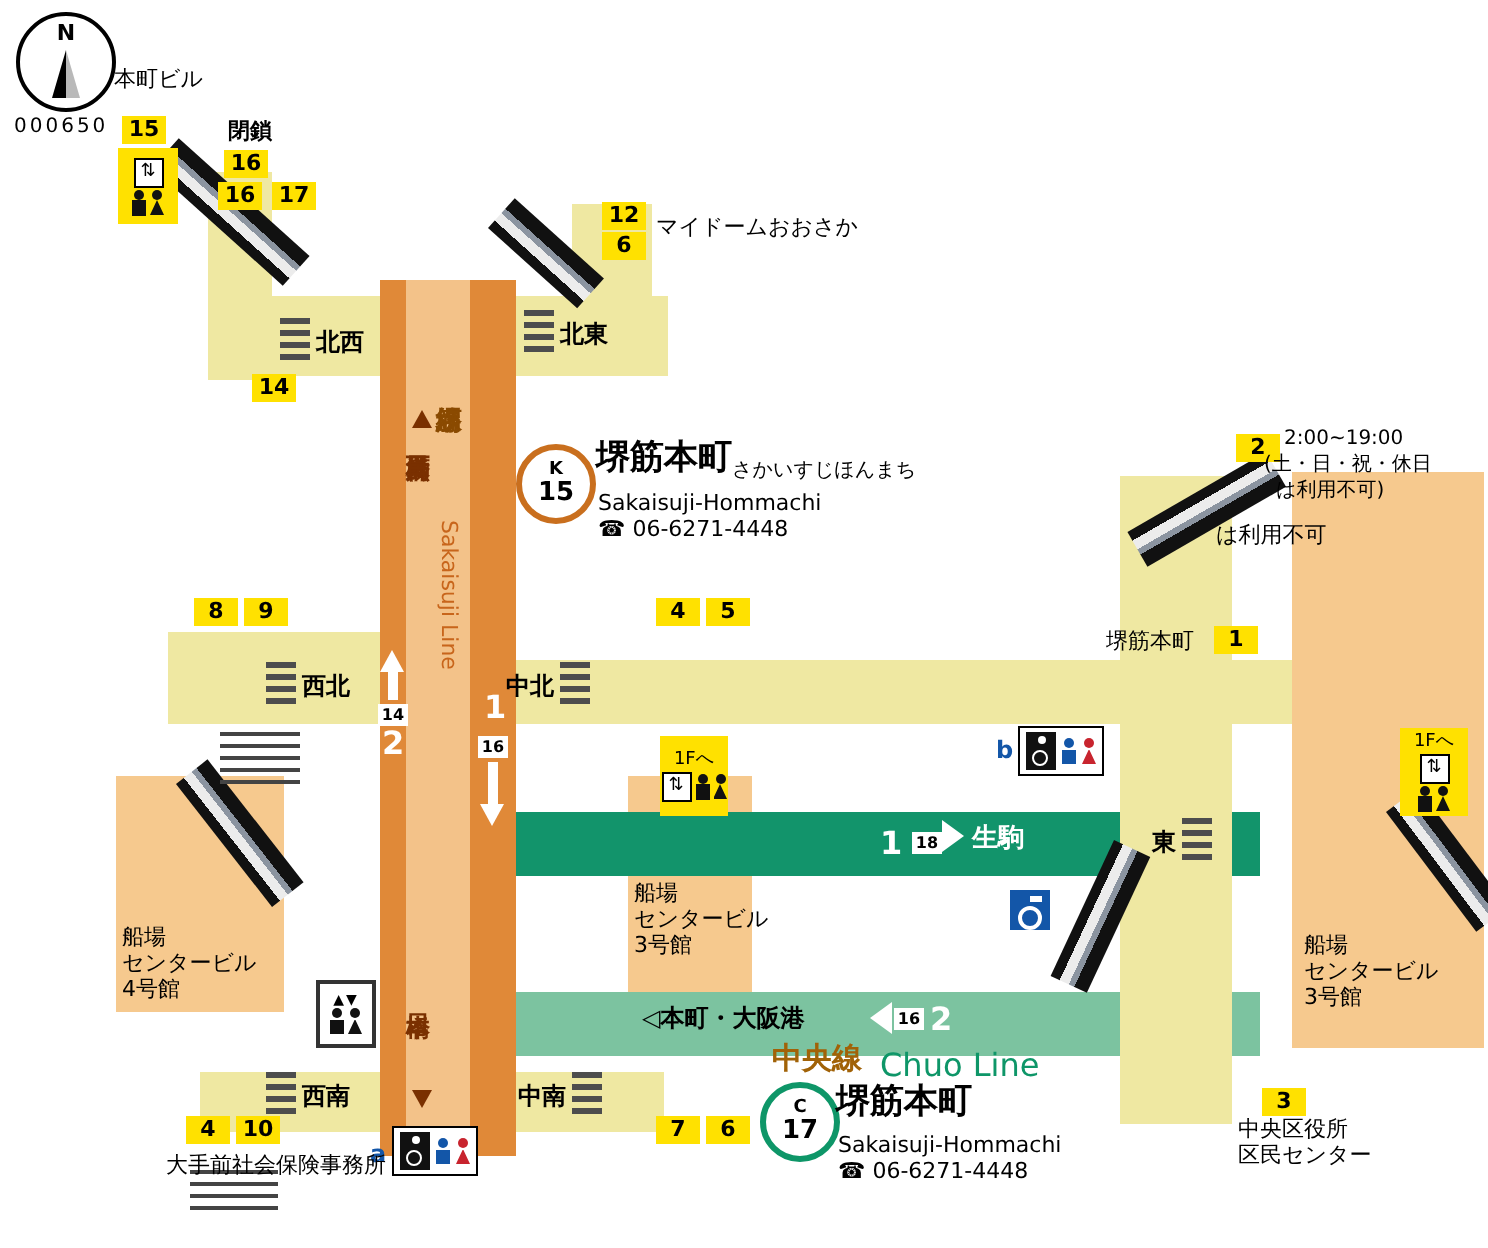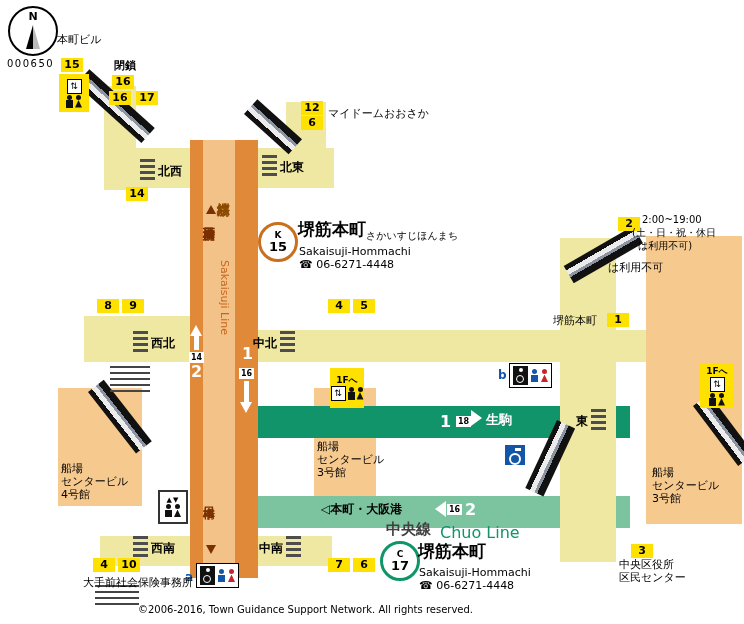--- a/index.html
+++ b/index.html
@@ -24,21 +24,21 @@
         display:flex;flex-direction:column;align-items:center;justify-content:center;line-height:1}
   .circ .cl{font-size:9px;font-weight:bold}
   .circ .cnum{font-size:13px;font-weight:bold}
   .tri{position:absolute;z-index:6;width:0;height:0}
   .stem{position:absolute;z-index:6;background:#fff}
   .nbox{position:absolute;z-index:7;background:#fff;color:#000;font-size:8px;font-weight:bold;
         text-align:center;line-height:11px;width:15px;height:11px}
   .pnum{position:absolute;z-index:6;color:#fff;font-weight:bold;font-size:16px;line-height:1}
   .yellowbox{position:absolute;z-index:6;background:#FFE100;display:flex;flex-direction:column;
              align-items:center;justify-content:center;gap:1px}
-  .ybt{font-size:9px;font-weight:bold;line-height:1}
+  .ybt{font-size:9px;font-weight:normal;line-height:1}
   .irow{display:flex;align-items:center;gap:2px}
   .elv{display:flex;align-items:center;justify-content:center;width:13px;height:13px;border:1px solid #000;
        background:#fff;font-size:9px;line-height:1}
   .pn{display:inline-block;width:7px;height:13px;position:relative;color:#111}
   .pn::before{content:"";position:absolute;left:1px;top:0;width:5px;height:5px;border-radius:50%;background:currentColor}
   .pn::after{content:"";position:absolute;left:0;top:5.5px;width:7px;height:7.5px;background:currentColor}
   .pn.f::after{clip-path:polygon(50% 0,100% 100%,0 100%)}
   .pn.blue{color:#1356A8}.pn.red{color:#C8242E}
   .mt{width:15px;height:19px;background:#111;position:relative}
   .mt::before{content:"";position:absolute;left:3px;top:9px;width:6px;height:6px;border:1.5px solid #fff;border-radius:50%}
@@ -201,21 +201,21 @@
   <div class="pnum" style="left:440px;top:414px">1</div>
   <div class="nbox" style="left:456px;top:416px">18</div>
   <div class="tri" style="left:471px;top:410px;border-top:8px solid transparent;border-bottom:8px solid transparent;border-left:11px solid #fff"></div>
   <div class="lbl b" style="left:486px;top:413px;font-size:13px;color:#fff">生駒</div>
 
   <div class="lbl b" style="left:321px;top:503px;font-size:12px">◁本町・大阪港</div>
   <div class="tri" style="left:435px;top:501px;border-top:8px solid transparent;border-bottom:8px solid transparent;border-right:11px solid #fff"></div>
   <div class="nbox" style="left:447px;top:504px">16</div>
   <div class="pnum" style="left:465px;top:502px">2</div>
 
-  <div class="lbl b" style="left:386px;top:523px;font-size:15px;color:#404040">中央線</div>
+  <div class="lbl b" style="left:386px;top:523px;font-size:15px;color:#a16207">中央線</div>
   <div class="lbl" style="left:440px;top:526px;font-size:16px;color:#0E9668">Chuo Line</div>
   <div class="circ" style="left:380px;top:541px;border:3px solid #0E9668">
     <span class="cl">C</span>
     <span class="cnum">17</span>
   </div>
   <div class="lbl b" style="left:418px;top:545px;font-size:17px">堺筋本町</div>
   <div class="lbl" style="left:419px;top:566px">Sakaisuji-Hommachi</div>
   <div class="lbl" style="left:419px;top:579px">☎ 06-6271-4448</div>
 
   <div class="yellowbox" style="left:330px;top:368px;width:34px;height:40px">
@@ -256,15 +256,14 @@
   <div class="xb" style="left:93px;top:558px">4</div>
   <div class="xb" style="left:118px;top:558px">10</div>
   <div class="lbl" style="left:83px;top:576px">大手前社会保険事務所</div>
   <div class="xb" style="left:328px;top:558px">7</div>
   <div class="xb" style="left:353px;top:558px">6</div>
 
   <div class="lbl" style="left:61px;top:462px">船場</div>
   <div class="lbl" style="left:61px;top:475px">センタービル</div>
   <div class="lbl" style="left:61px;top:488px">4号館</div>
 
-  <div class="lbl" style="left:138px;top:603px;font-size:10px">©2006-2016, Town Guidance Support Network. All rights reserved.</div>
 
 </div>
 
 </body></html>

